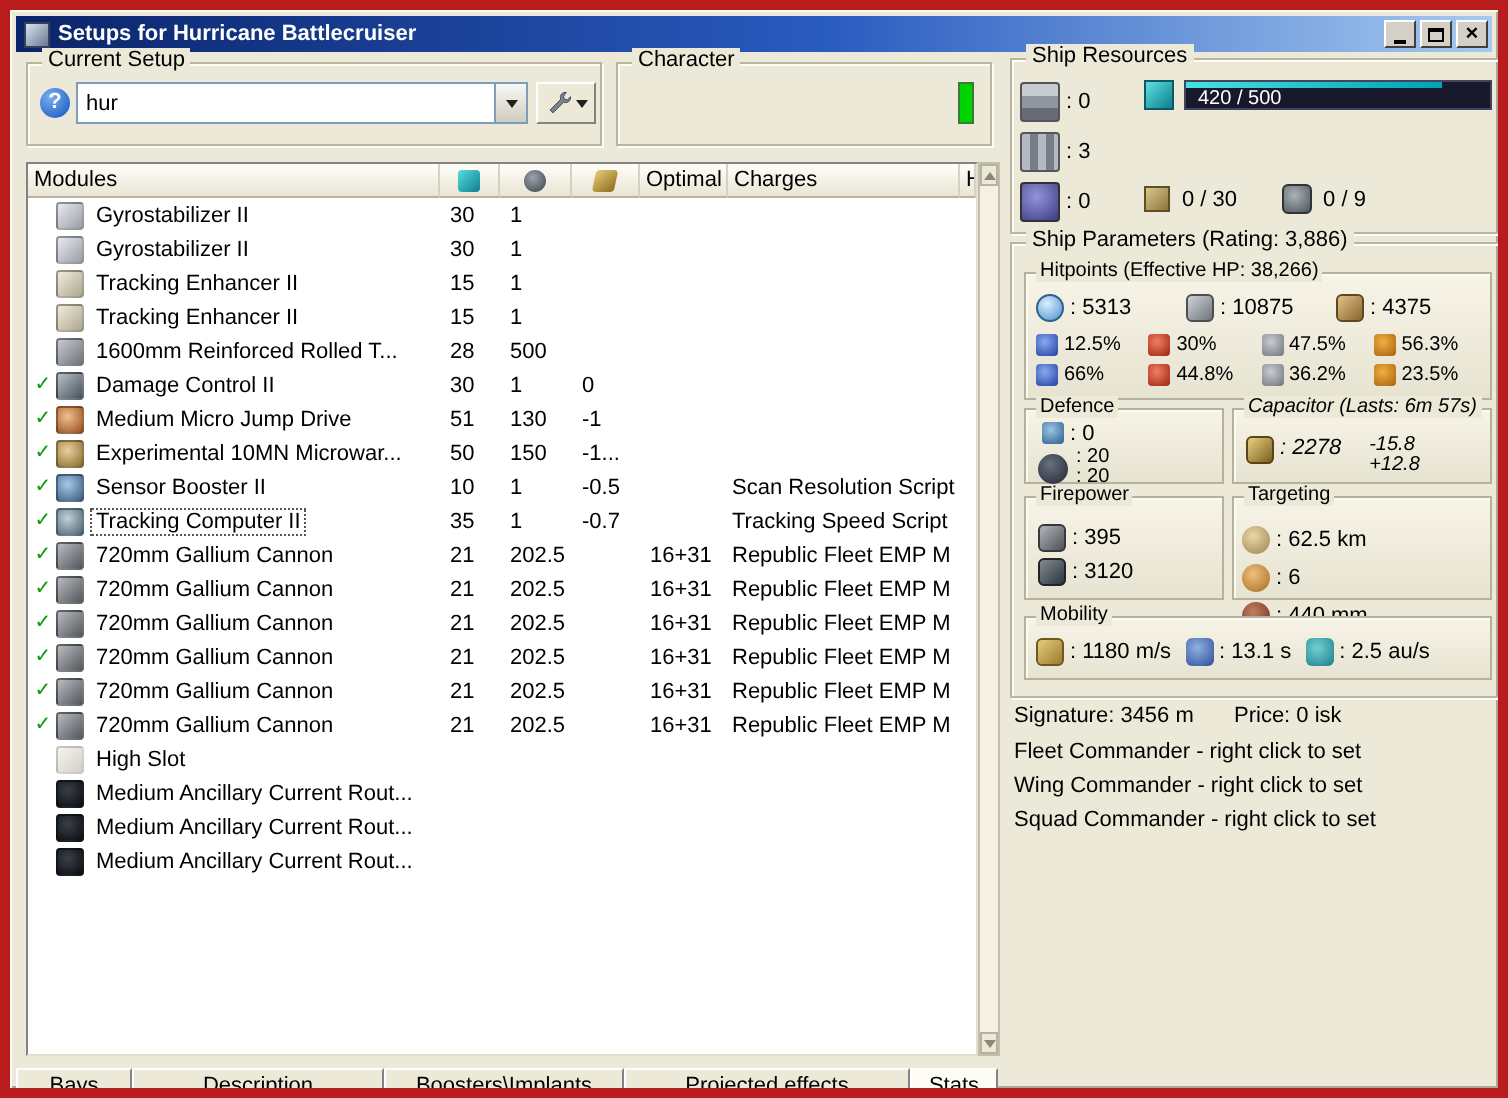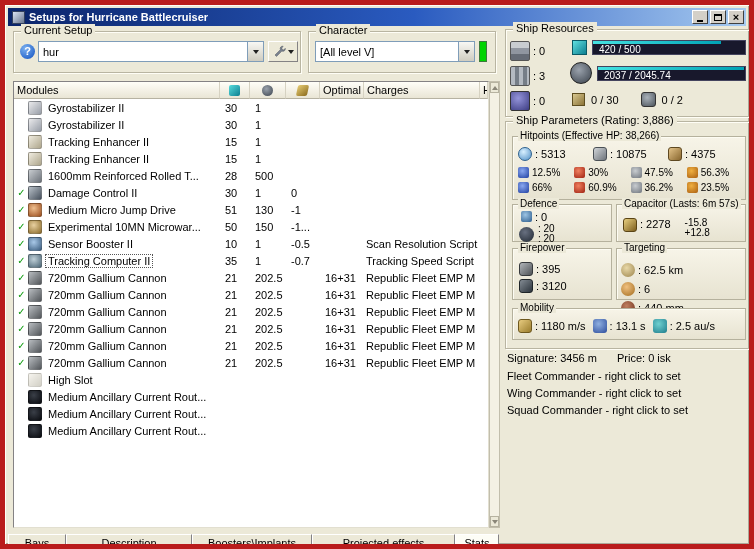--- a/index.html
+++ b/index.html
@@ -65,21 +65,21 @@
   .calib-icon { width:13px; height:13px; flex:none; background:linear-gradient(135deg,#d8c890,#8c7438); border:1px solid #5e4e20; }
   .drone-icon { width:15px; height:15px; flex:none; border-radius:3px; background:radial-gradient(circle at 40% 35%,#aab2ba,#4c545c); border:1px solid #333; }
   .res-small { margin:0 22px 0 6px; white-space:nowrap; }
 
   
   .subbox { position:absolute; background:linear-gradient(180deg,#f7f4e8,#e7e3d1); border:1px solid #b5b19d;
             box-shadow: inset 1px 1px 0 #fdfcf3; }
   .sb-label { position:absolute; top:-7px; left:5px; background:#ece9d8; padding:0 2px; font-size:10px; white-space:nowrap; }
   .sb-hitpoints { left:6px; top:14px;  width:234px; height:64px; }
   .sb-defence   { left:6px; top:82px;  width:100px; height:38px; }
-  .sb-capacitor { left:110px; top:82px; width:130px; height:38px; }
+  .sb-capacitor { left:110px; top:82px; width:130px; height:38px;font-style:italic; }
   .sb-firepower { left:6px; top:126px; width:100px; height:52px; }
   .sb-targeting { left:110px; top:126px; width:130px; height:52px; }
   .sb-mobility  { left:6px; top:186px; width:234px; height:32px; }
 
   .pico { width:14px; height:14px; flex:none; border-radius:3px; }
   .pval { margin-left:3px; white-space:nowrap; }
   .hp-row { position:absolute; left:5px; top:10px; right:2px; display:flex; }
   .hp-cell { width:78px; display:flex; align-items:center; }
   .shield-icon { border-radius:50%; background:radial-gradient(circle at 38% 32%,#d8f0ff,#4e8ec6); border:1px solid #2e618e; }
   .armor-icon  { background:linear-gradient(135deg,#d0d4d8,#6e747a); border:1px solid #4a5056; }
@@ -209,26 +209,20 @@
     <div class="tool-btn">
       <svg width="13" height="13" viewBox="0 0 16 16">
           <path fill="#7a8290" stroke="#474d58" stroke-width="0.6" d="M12.5 1.5a3 3 0 0 0-3.4 4.2L2.5 12.3l1.8 1.8 6.6-6.6a3 3 0 0 0 4.2-3.4l-2 2-1.8-.5-.5-1.8z"></path>
         </svg>
       <span class="tri-down"></span>
     </div>
   </div>
 
   <div class="groupbox gb-character">
     <span class="gb-label">Character</span>
-    <div class="combo char-combo">
-      <span class="combo-text">[All level V]</span>
-      <span class="combo-btn">
-          <span class="tri-down"></span>
-        </span>
-    </div>
     <span class="skill-bar"></span>
   </div>
 
   <div class="modtable">
     <div class="thead">
       <span class="th thname">
           <span>Modules</span>
         </span>
       <span class="th thc1">
           <span class="hico cpu-header-icon"></span>
@@ -514,32 +508,25 @@
           <span class="slot-val">: 0</span>
         </div>
       </div>
     <div class="res-row res-cpu">
       <span class="cpu-chip-icon"></span>
       <span class="res-bar">
         <span class="fill" style="width: 84%;"></span>
         <span class="res-text">420 / 500</span>
       </span>
     </div>
-    <div class="res-row res-pg">
-      <span class="powergrid-big-icon"></span>
-      <span class="res-bar">
-        <span class="fill" style="width: 99.6%;"></span>
-        <span class="res-text">2037 / 2045.74</span>
-      </span>
-    </div>
     <div class="res-row res-misc">
       <span class="calib-icon"></span>
       <span class="res-small">0 / 30</span>
       <span class="drone-icon"></span>
-      <span class="res-small">0 / 2</span>
+      <span class="res-small">0 / 9</span>
     </div>
   </div>
 
   <div class="groupbox gb-parameters">
     <span class="gb-label">Ship Parameters (Rating: 3,886)</span>
 
     <div class="subbox sb-hitpoints">
       <span class="sb-label">Hitpoints (Effective HP: 38,266)</span>
       <div class="hp-row">
         <span class="hp-cell">
@@ -573,21 +560,21 @@
             <span class="rsval">56.3%</span>
           </span>
         </div>
       <div class="resist-row armor">
           <span class="resist-cell">
             <span class="rsico em-icon"></span>
             <span class="rsval">66%</span>
           </span>
           <span class="resist-cell">
             <span class="rsico thermal-icon"></span>
-            <span class="rsval">60.9%</span>
+            <span class="rsval">44.8%</span>
           </span>
           <span class="resist-cell">
             <span class="rsico kinetic-icon"></span>
             <span class="rsval">36.2%</span>
           </span>
           <span class="resist-cell">
             <span class="rsico explosive-icon"></span>
             <span class="rsval">23.5%</span>
           </span>
         </div>

